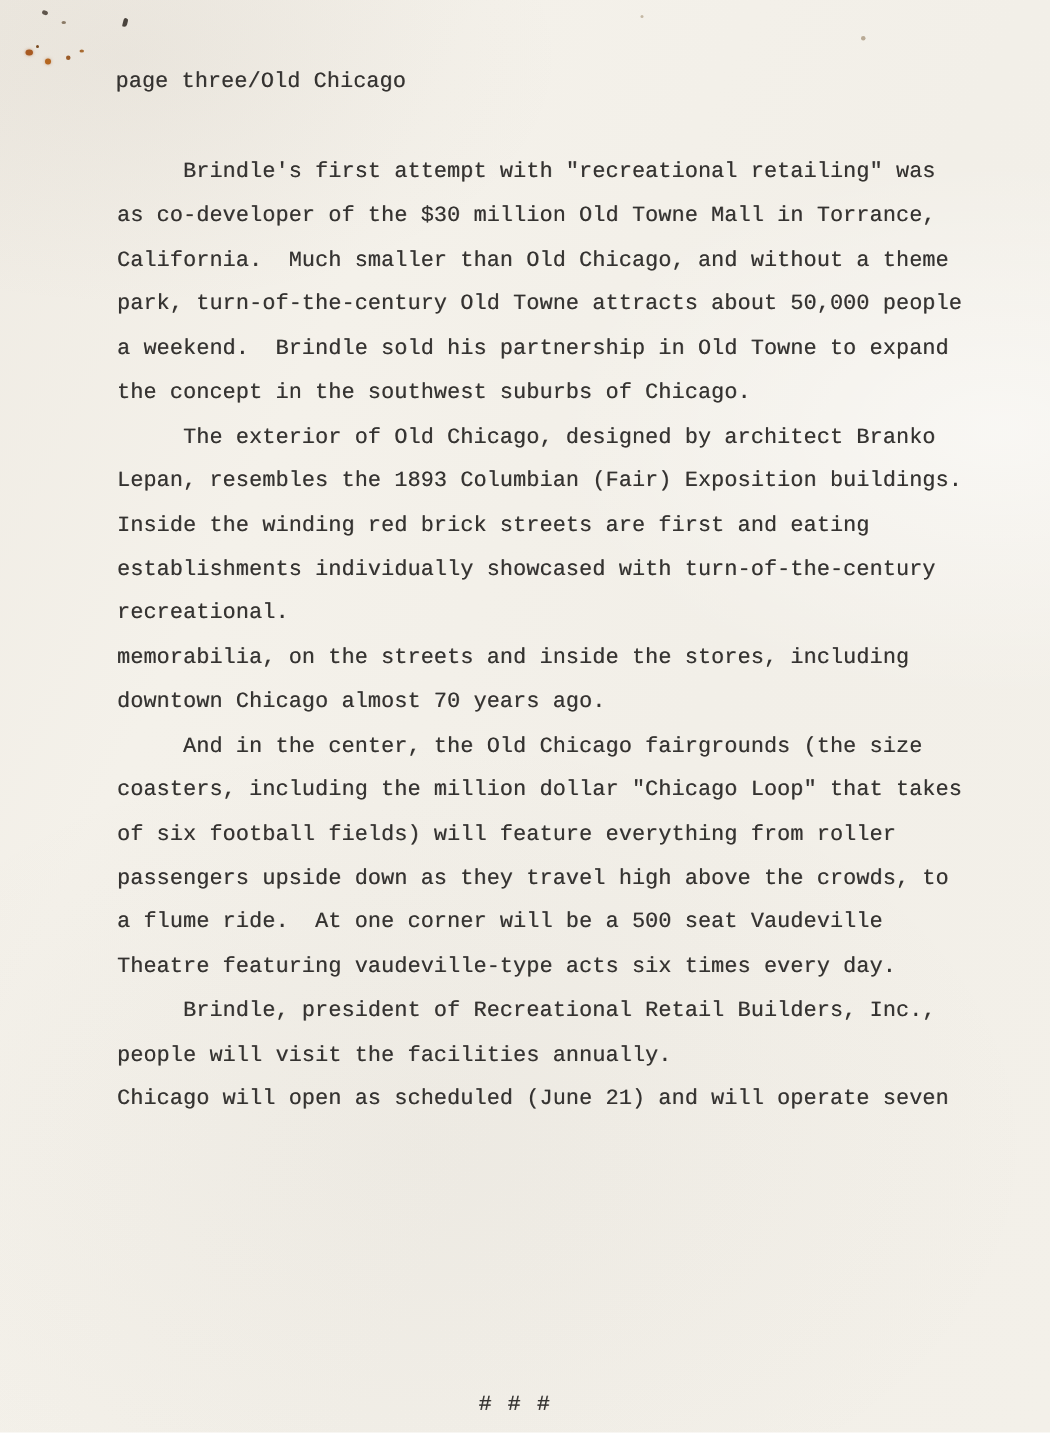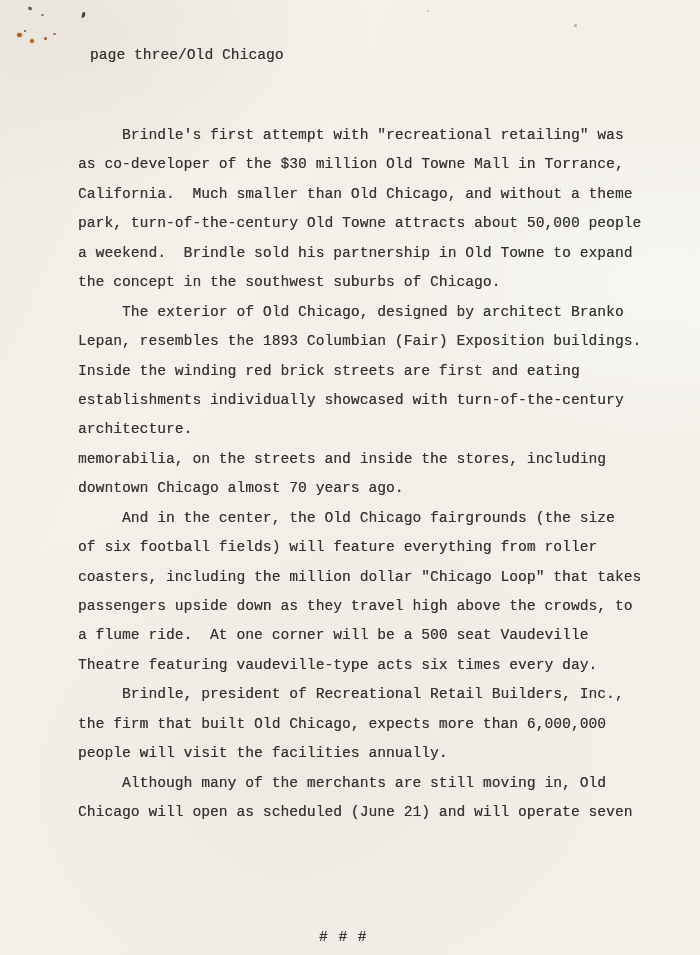--- a/index.html
+++ b/index.html
@@ -24,28 +24,27 @@
     color: #343230;
   }
   .txt {
     font-size: 14.5px;
     letter-spacing: 0.1px;
     white-space: pre;
     text-shadow: 0.3px 0 0 rgba(40,38,36,0.55);
   }
   .header {
     position: absolute;
-    left: 90px;
+    left: 77px;
     top: 47px;
   }
   .body-block {
     position: absolute;
     left: 78px;
     top: 101px;
-    margin-top: 20px;
   }
   .line {
     height: 29.45px;
     line-height: 29.45px;
   }
   .end-mark {
     position: absolute;
     left: 319px;
     top: 929px;
     letter-spacing: 1px;
@@ -93,45 +92,43 @@
       <div class="line txt">park, turn-of-the-century Old Towne attracts about 50,000 people</div>
       <div class="line txt">a weekend.  Brindle sold his partnership in Old Towne to expand</div>
       <div class="line txt">the concept in the southwest suburbs of Chicago.</div>
     </div>
 
     <div>
       <div class="line txt">     The exterior of Old Chicago, designed by architect Branko</div>
       <div class="line txt">Lepan, resembles the 1893 Columbian (Fair) Exposition buildings.</div>
       <div class="line txt">Inside the winding red brick streets are first and eating</div>
       <div class="line txt">establishments individually showcased with turn-of-the-century</div>
-      <div class="line txt">architecture.</div>
+      <div class="line txt">recreational.</div>
     </div>
 
     <div>
       <div class="line txt">memorabilia, on the streets and inside the stores, including</div>
       <div class="line txt">downtown Chicago almost 70 years ago.</div>
     </div>
 
     <div>
       <div class="line txt">     And in the center, the Old Chicago fairgrounds (the size</div>
+      <div class="line txt">coasters, including the million dollar "Chicago Loop" that takes</div>
       <div class="line txt">of six football fields) will feature everything from roller</div>
-      <div class="line txt">coasters, including the million dollar "Chicago Loop" that takes</div>
       <div class="line txt">passengers upside down as they travel high above the crowds, to</div>
       <div class="line txt">a flume ride.  At one corner will be a 500 seat Vaudeville</div>
       <div class="line txt">Theatre featuring vaudeville-type acts six times every day.</div>
     </div>
 
     <div>
       <div class="line txt">     Brindle, president of Recreational Retail Builders, Inc.,</div>
-      <div class="line txt">the firm that built Old Chicago, expects more than 6,000,000</div>
       <div class="line txt">people will visit the facilities annually.</div>
     </div>
 
     <div>
-      <div class="line txt">     Although many of the merchants are still moving in, Old</div>
       <div class="line txt">Chicago will open as scheduled (June 21) and will operate seven</div>
     </div>
 
   </div>
 
   <div class="end-mark txt"># # #</div>
 
 </div>
 
 </body></html>

